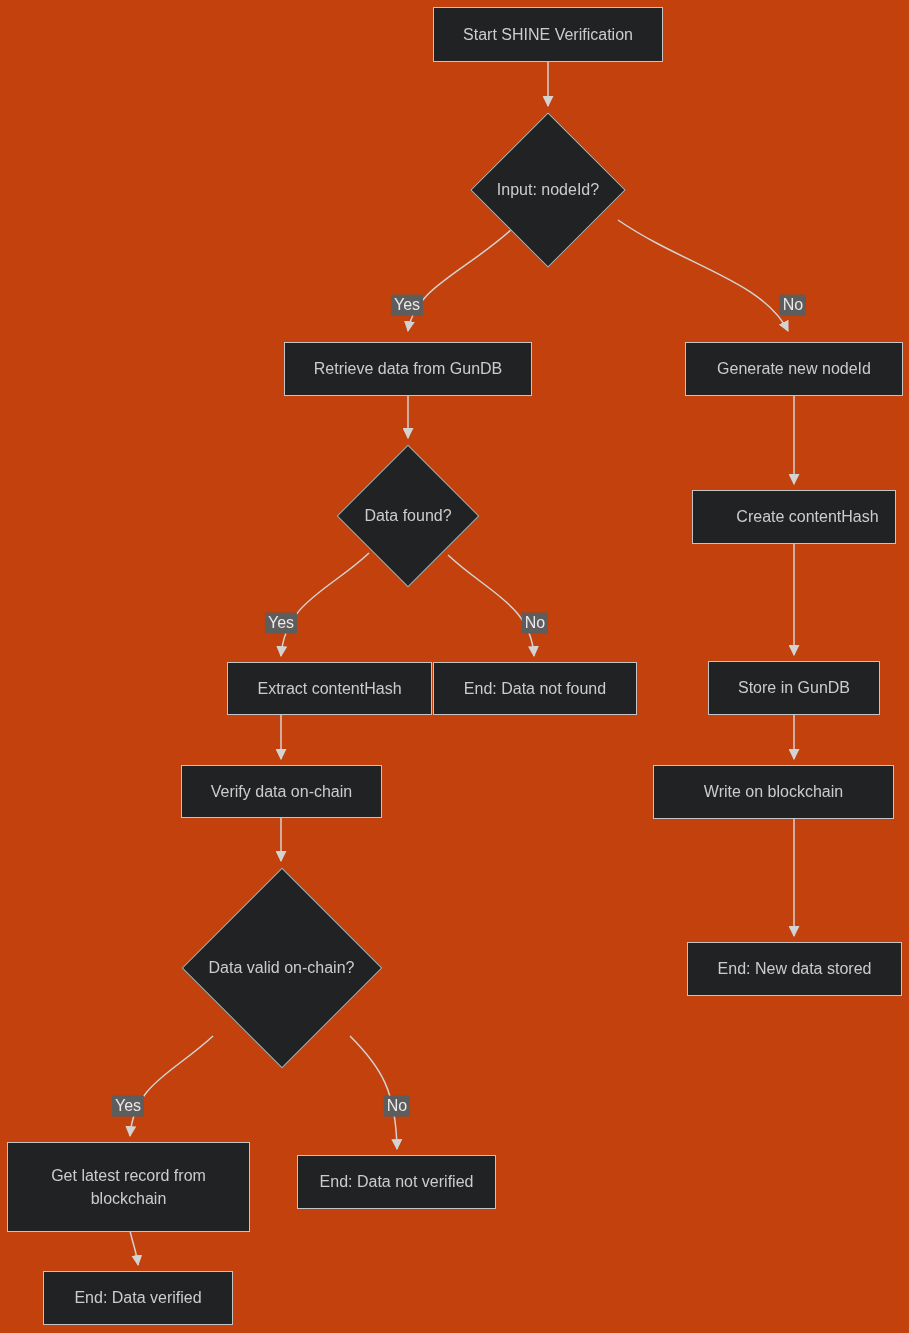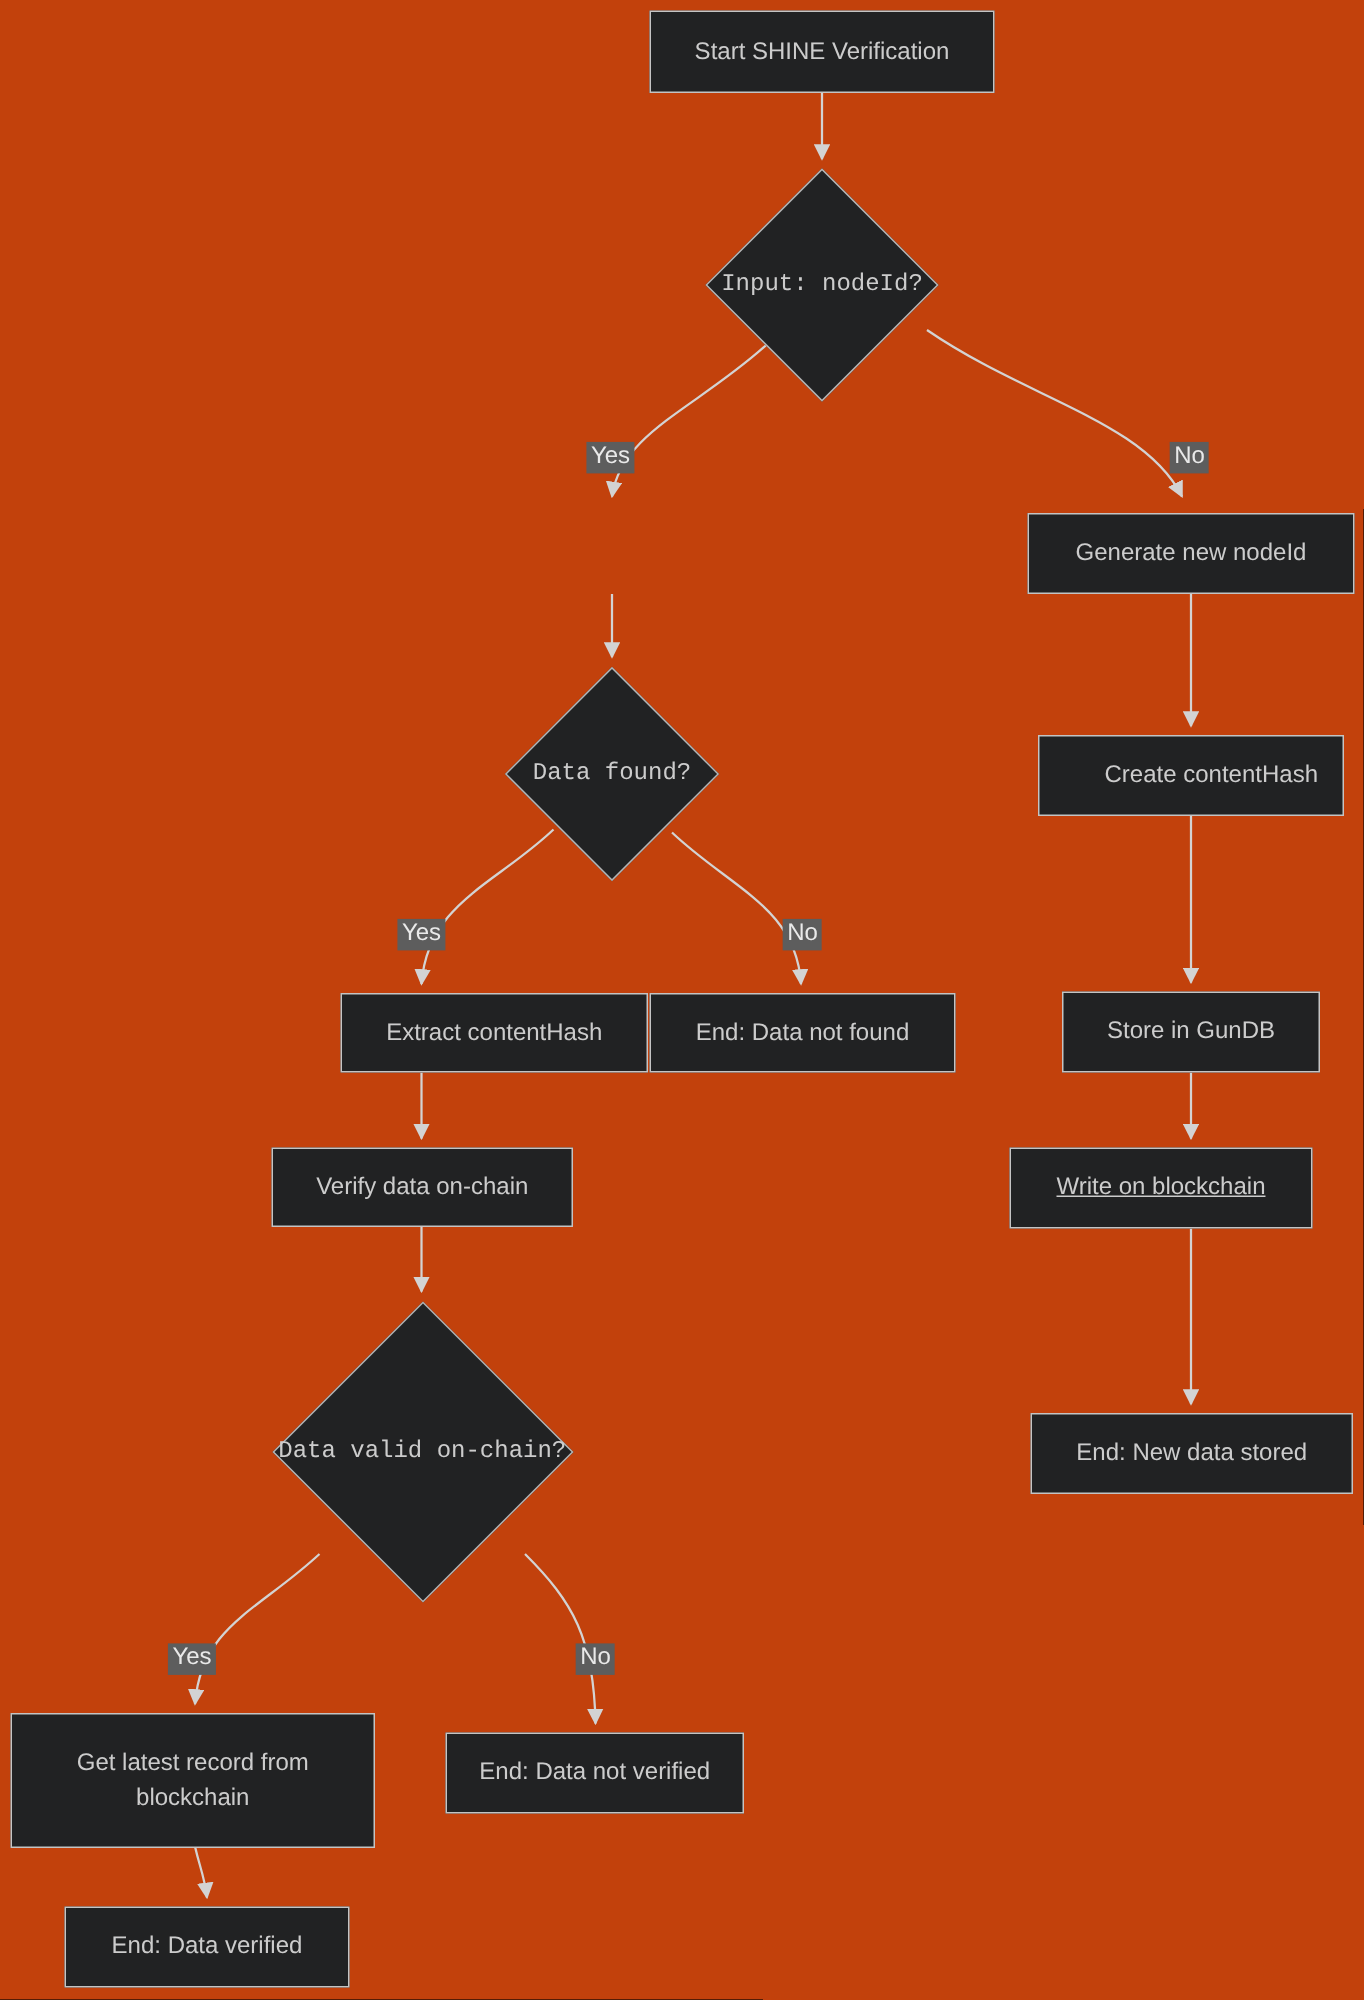--- a/index.html
+++ b/index.html
@@ -33,21 +33,20 @@
     z-index: 2;
   }
   .rect {
     background: #212223;
     border: 1.5px solid #c4c4c4;
     box-sizing: border-box;
     padding: 0 10px;
   }
   .diamond {
     background: transparent;
-    font-family: Liberation Mono, monospace;
   }
   .dshape {
     position: absolute;
     left: 50%;
     top: 50%;
     transform: translate(-50%, -50%) rotate(45deg);
     background: #212223;
     border: 1px solid #b5b5b5;
     box-sizing: border-box;
     z-index: 1;
@@ -96,34 +95,37 @@
       <path d="M 794 544 L 794 655" marker-end="url(#arrow)"></path>
       <path d="M 794 715 L 794 759" marker-end="url(#arrow)"></path>
       <path d="M 794 819 L 794 936" marker-end="url(#arrow)"></path>
     </g>
   </svg>
 
   <div class="node rect" style="left:433px; top:7px; width:230px; height:55px;">
     <span>Start SHINE Verification</span>
   </div>
 
+  <div class="node rect" style="left:284px; top:342px; width:248px; height:54px;">
+    <span>Retrieve data from GunDB</span>
+  </div>
 
   <div class="node rect" style="left:685px; top:342px; width:218px; height:54px;">
     <span>Generate new nodeId</span>
   </div>
 
   <div class="node rect" style="left:692px; top:490px; width:204px; height:54px;padding-left:37px;">
     <span>Create contentHash</span>
   </div>
 
   <div class="node rect" style="left:708px; top:661px; width:172px; height:54px;">
     <span>Store in GunDB</span>
   </div>
 
-  <div class="node rect" style="left:673px; top:765px; width:202px; height:54px;text-decoration:underline;">
+  <div class="node rect" style="left:653px; top:765px; width:241px; height:54px;">
     <span>Write on blockchain</span>
   </div>
 
   <div class="node rect" style="left:687px; top:942px; width:215px; height:54px;">
     <span>End: New data stored</span>
   </div>
 
   <div class="node rect" style="left:179px; top:662px; width:205px; height:53px;margin-left:48px;">
     <span>Extract contentHash</span>
   </div>

